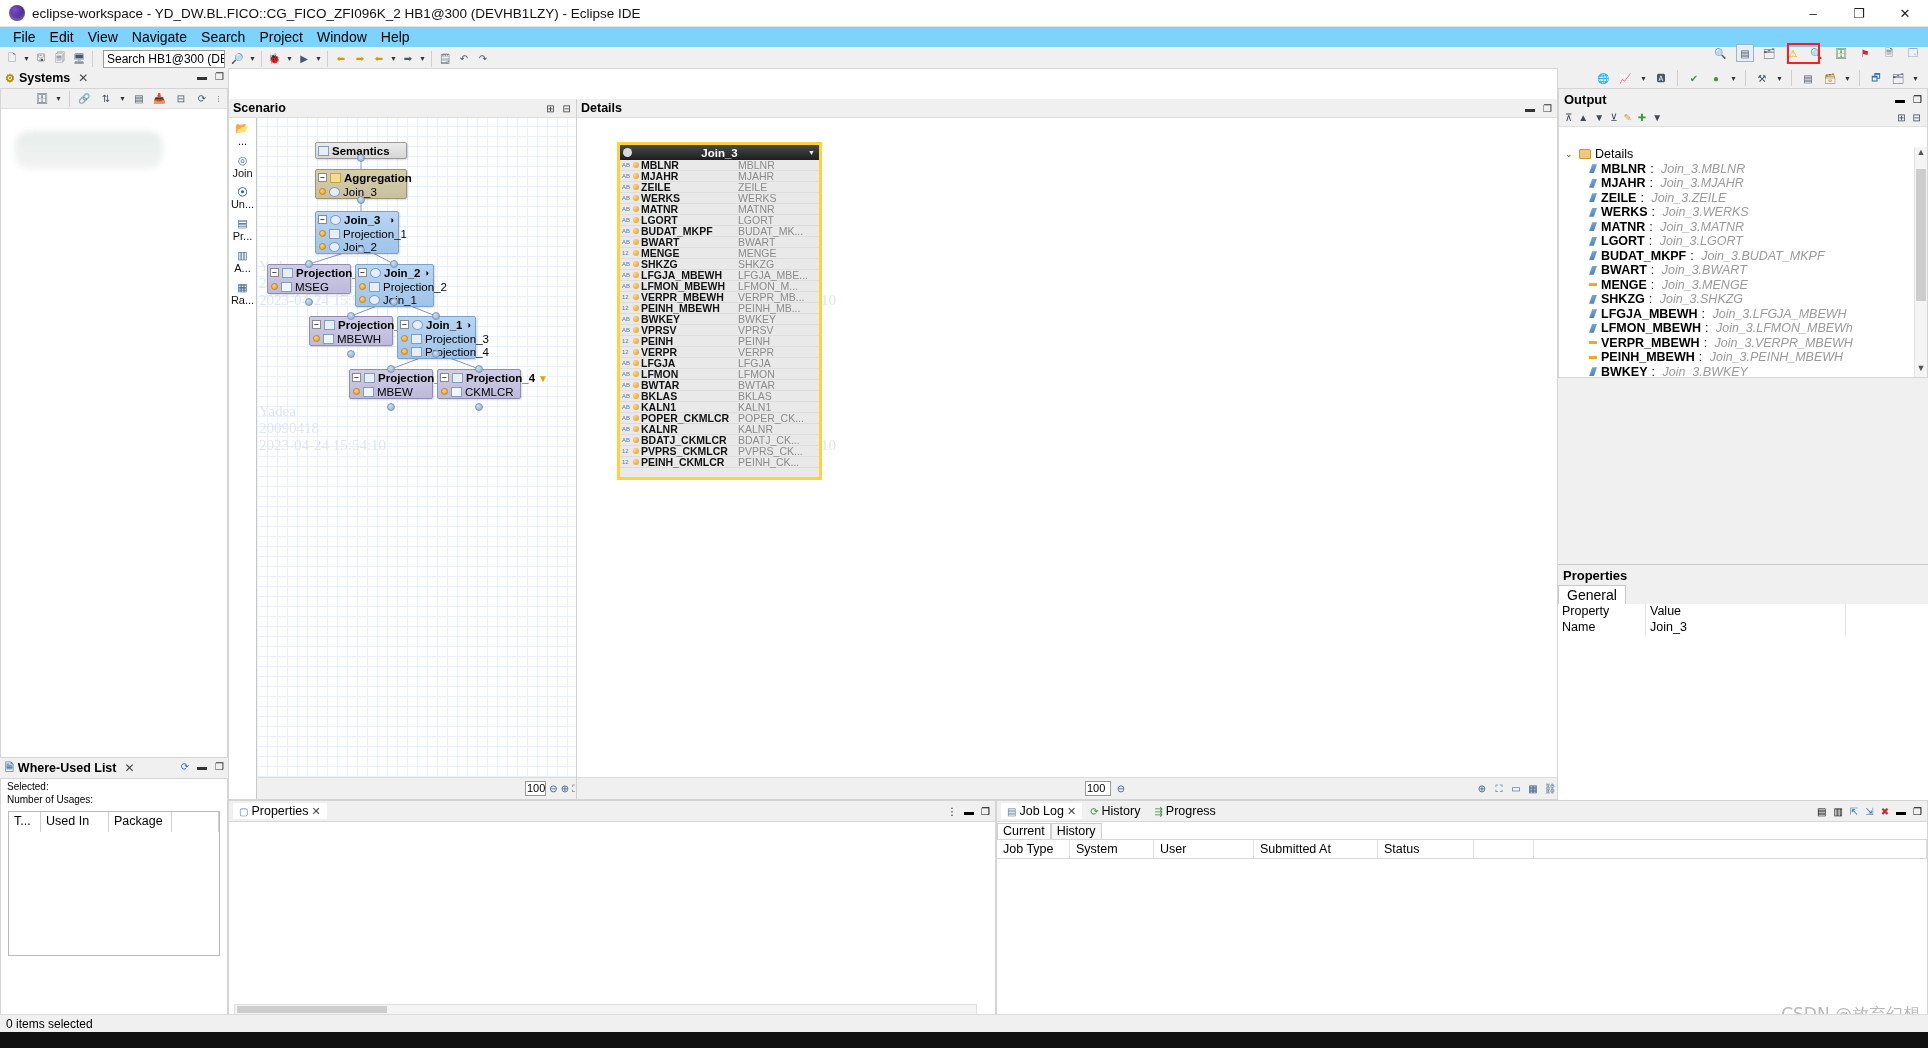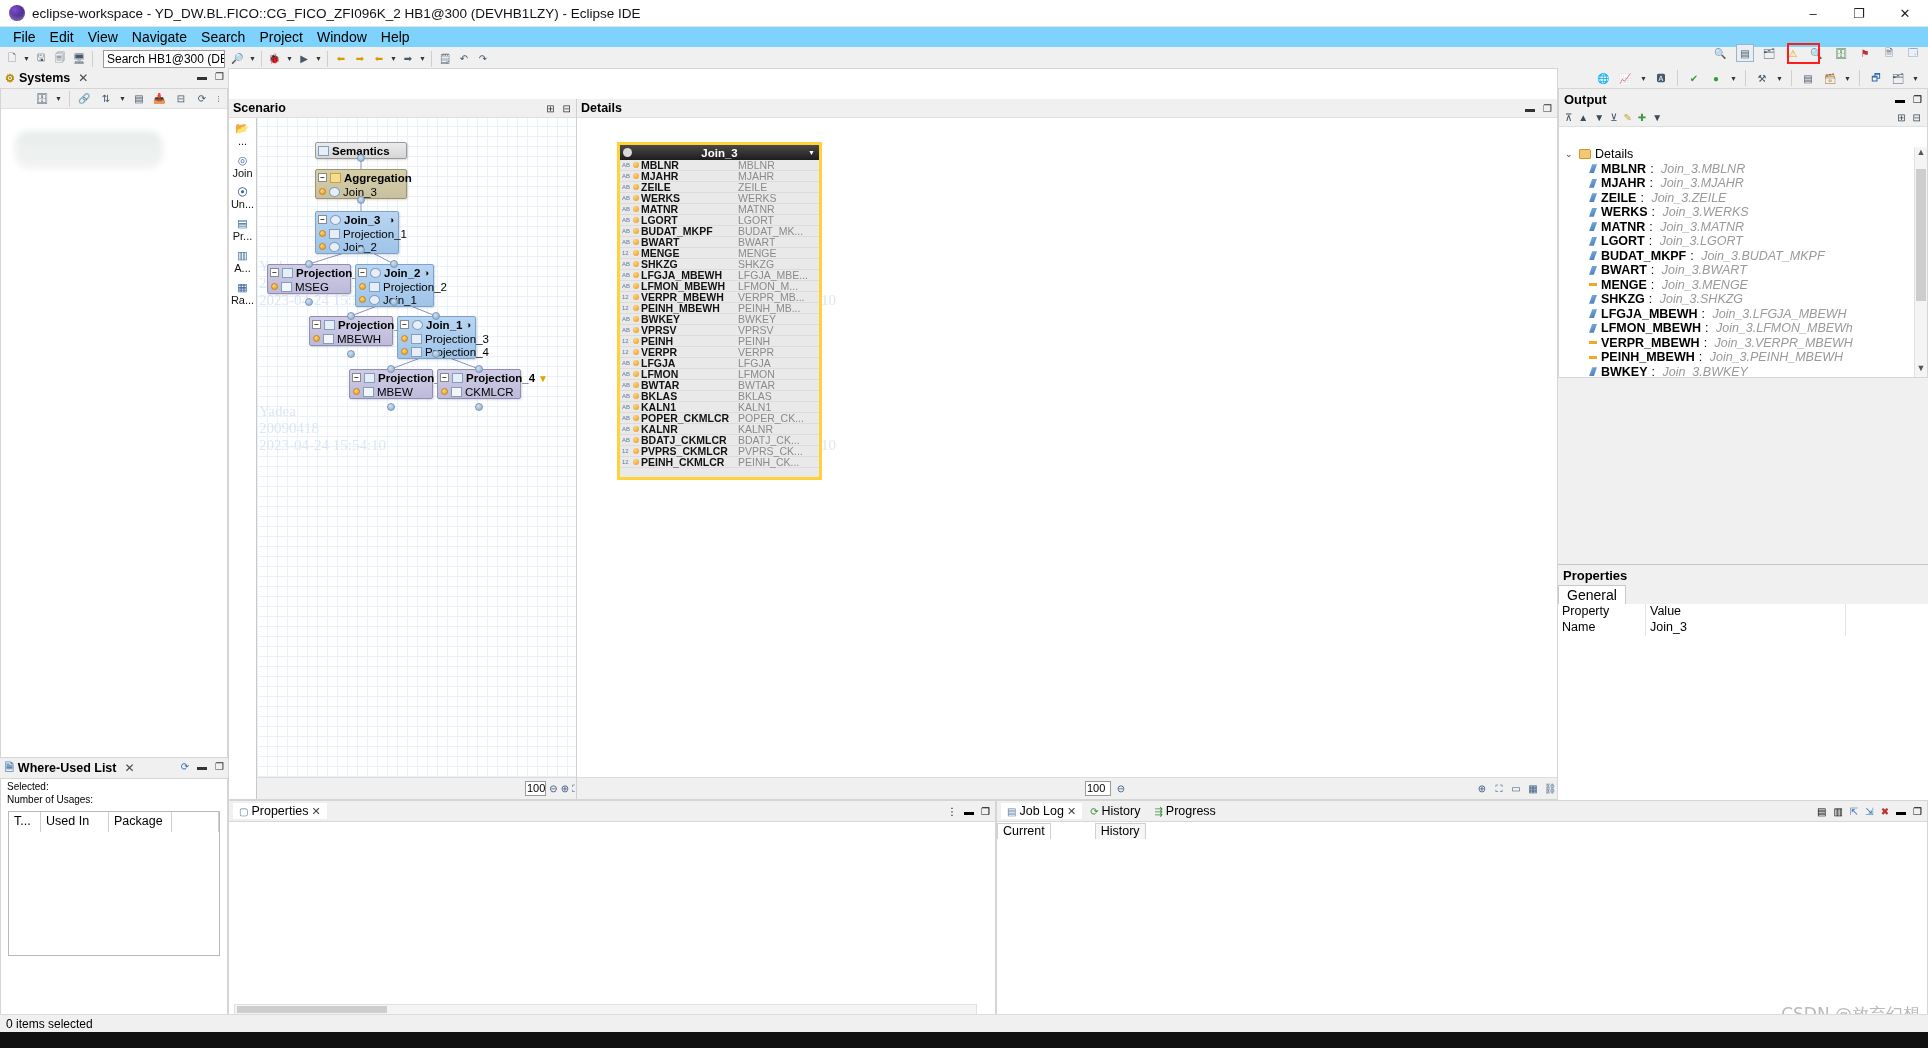--- a/index.html
+++ b/index.html
@@ -198,21 +198,21 @@
   .bottomleft{ position:absolute; left:228px; bottom:28px; width:768px; height:220px;
                background:#fff; border:1px solid #d5d5d5; }
   .bottomright{ position:absolute; left:996px; right:0; bottom:28px; height:220px;
                 background:#fff; border:1px solid #d5d5d5; }
   .bt-tabs{ height:21px; background:#f0f0f0; display:flex; align-items:center;
             gap:2px; padding-left:4px; font-size:12.5px; position:relative;
             border-bottom:1px solid #d8d8d8; }
   .bt-tabs .bt{ display:flex; align-items:center; gap:3px; padding:1px 6px; }
   .bt-tabs .bt.active{ background:#fff; font-weight:normal; }
   .bt-tabs .rgt{ position:absolute; right:5px; display:flex; gap:7px; font-size:10px; }
-  .subtabs{ height:17px; display:flex; align-items:flex-end; background:#fff;gap:44px; }
+  .subtabs{ height:17px; display:flex; align-items:flex-end; background:#fff; }
   .subtabs .st{ font-size:12.5px; padding:0 5px 1px; border:1px solid #d0d0d0;
                 border-bottom:none; background:#f6f6f6; }
   .subtabs .st.active{ background:#fff; }
   .joblog-head{ display:flex; height:20px; font-size:12.5px; border-top:1px solid #d7d7d7;
                 border-bottom:1px solid #d7d7d7; background:#fff; }
   .joblog-head div{ border-right:1px solid #dedede; padding:2px 6px; }
   .propsmsg{ font-size:12.5px; padding:10px 8px; }
 
   
   .statusbar{ position:absolute; left:0; right:0; bottom:16px; height:18px;
@@ -951,19 +951,28 @@
       <span>▬</span>
       <span>❐</span>
     </div>
   </div>
 
   <div class="subtabs">
     <div class="st active">Current</div>
     <div class="st">History</div>
   </div>
 
+  <div class="joblog-head">
+    <div style="width:73px">Job Type</div>
+    <div style="width:84px">System</div>
+    <div style="width:100px">User</div>
+    <div style="width:124px">Submitted At</div>
+    <div style="width:96px">Status</div>
+    <div style="width:60px"></div>
+    <div style="flex:1"></div>
+  </div>
 </div>
 
 <div class="csdn">CSDN @放弃幻想</div>
 <div class="statusbar">
   <span>0 items selected</span>
 </div>
 <div class="taskbar"></div>
 
 </body></html>

